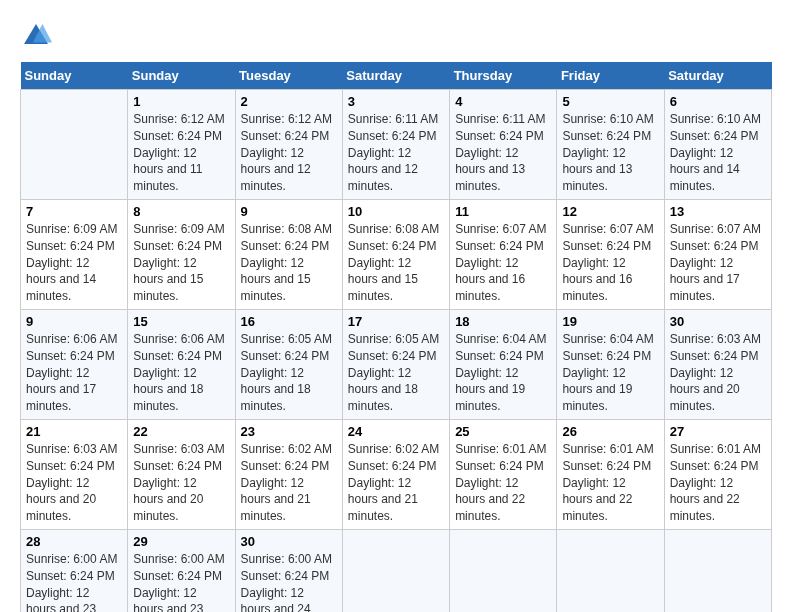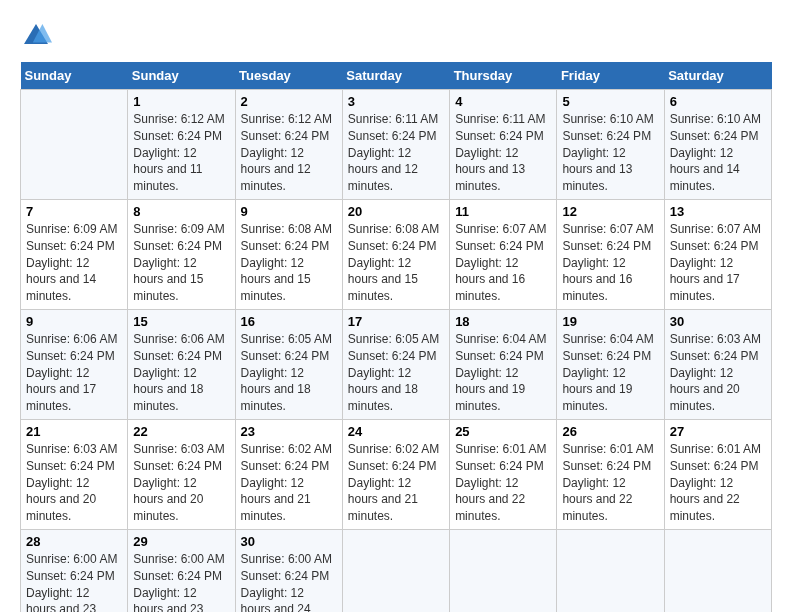--- a/index.html
+++ b/index.html
@@ -168,21 +168,21 @@
 Sunset: 6:24 PM
 Daylight: 12 hours and 15 minutes.</div>
         </td>
         <td>
           <span class="day-num">9</span>
           <div class="day-info" style="white-space: pre-line;">Sunrise: 6:08 AM
 Sunset: 6:24 PM
 Daylight: 12 hours and 15 minutes.</div>
         </td>
         <td>
-          <span class="day-num">20</span>
+          <span class="day-num">10</span>
           <div class="day-info" style="white-space: pre-line;">Sunrise: 6:08 AM
 Sunset: 6:24 PM
 Daylight: 12 hours and 15 minutes.</div>
         </td>
         <td>
           <span class="day-num">11</span>
           <div class="day-info" style="white-space: pre-line;">Sunrise: 6:07 AM
 Sunset: 6:24 PM
 Daylight: 12 hours and 16 minutes.</div>
         </td>

